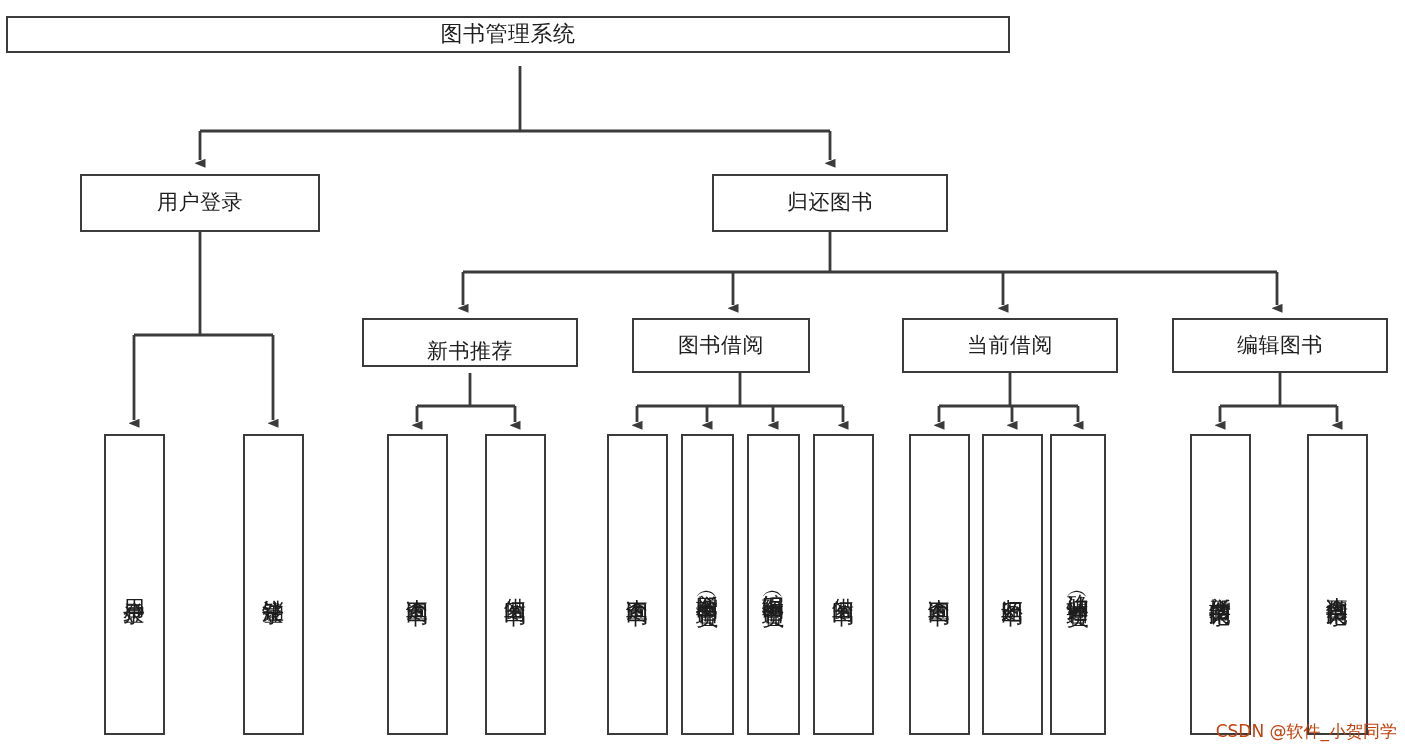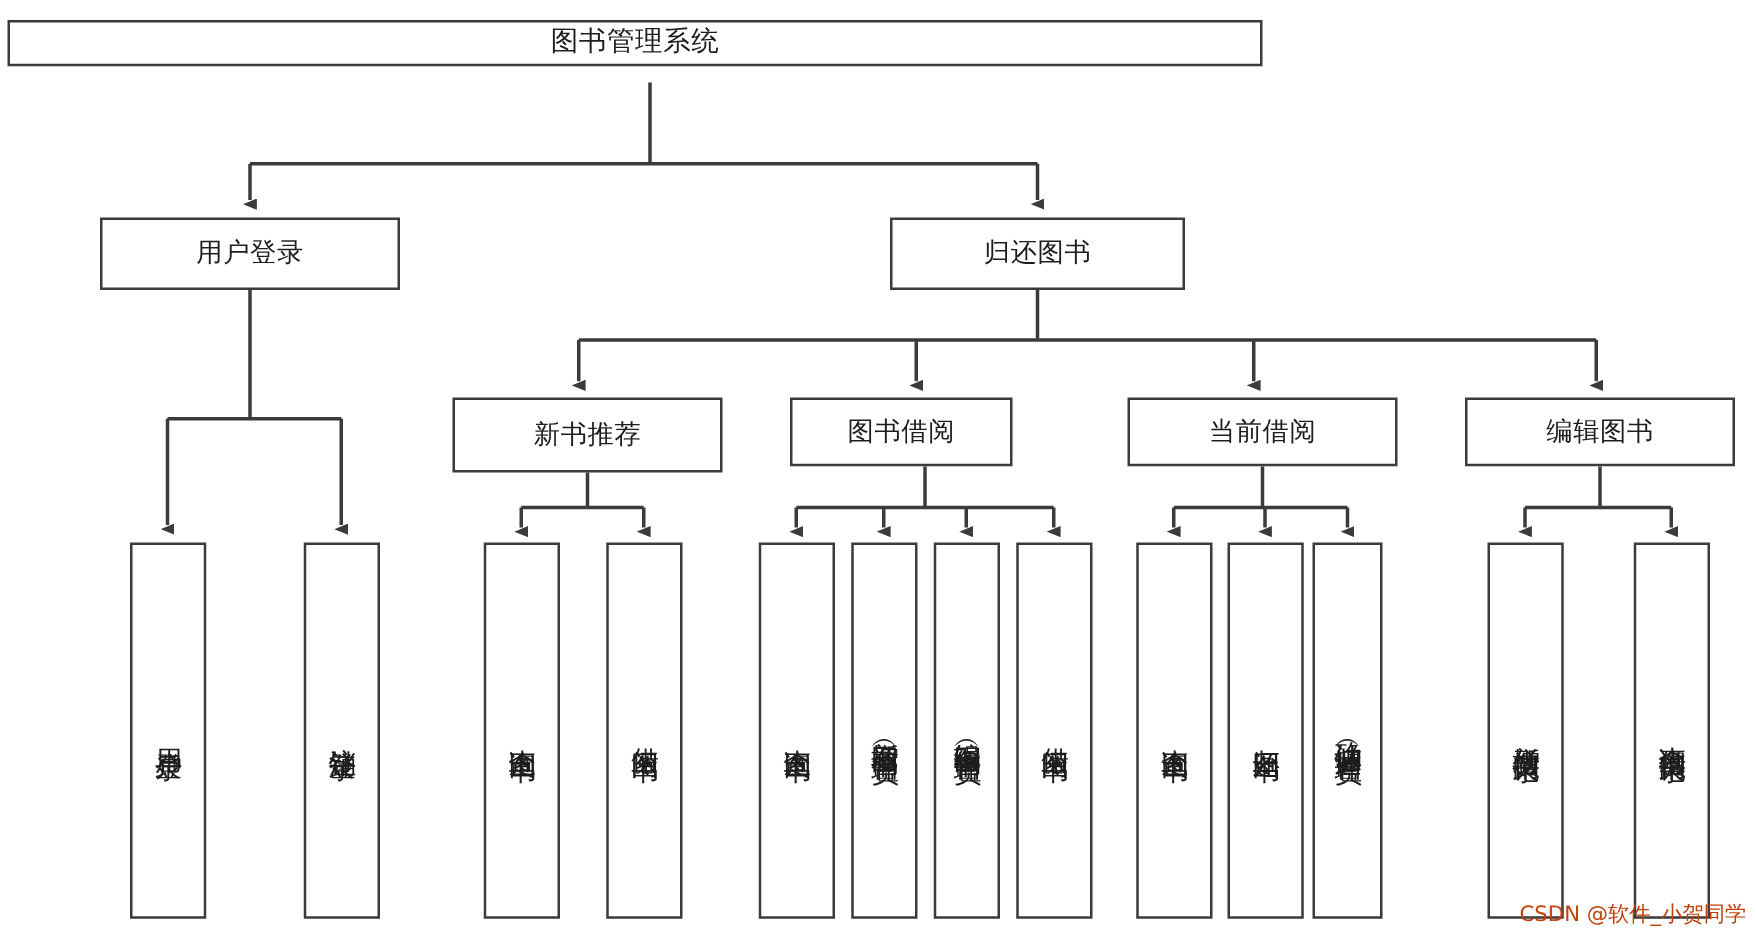--- a/index.html
+++ b/index.html
@@ -133,21 +133,21 @@
     <span class="label">图书管理系统</span>
   </div>
 
   <div class="node horiz" style="left:80px; top:174px; width:240px; height:58px;">
     <span class="label">用户登录</span>
   </div>
   <div class="node horiz" style="left:712px; top:174px; width:236px; height:58px;">
     <span class="label">归还图书</span>
   </div>
 
-  <div class="node horiz" style="left:362px; top:318px; width:216px; height:60px;">
+  <div class="node horiz" style="left:362px; top:318px; width:216px; height:49px;align-items:flex-end;">
     <span class="label">新书推荐</span>
   </div>
   <div class="node horiz" style="left:632px; top:318px; width:178px; height:55px;">
     <span class="label">图书借阅</span>
   </div>
   <div class="node horiz" style="left:902px; top:318px; width:216px; height:55px;">
     <span class="label">当前借阅</span>
   </div>
   <div class="node horiz" style="left:1172px; top:318px; width:216px; height:55px;">
     <span class="label">编辑图书</span>

